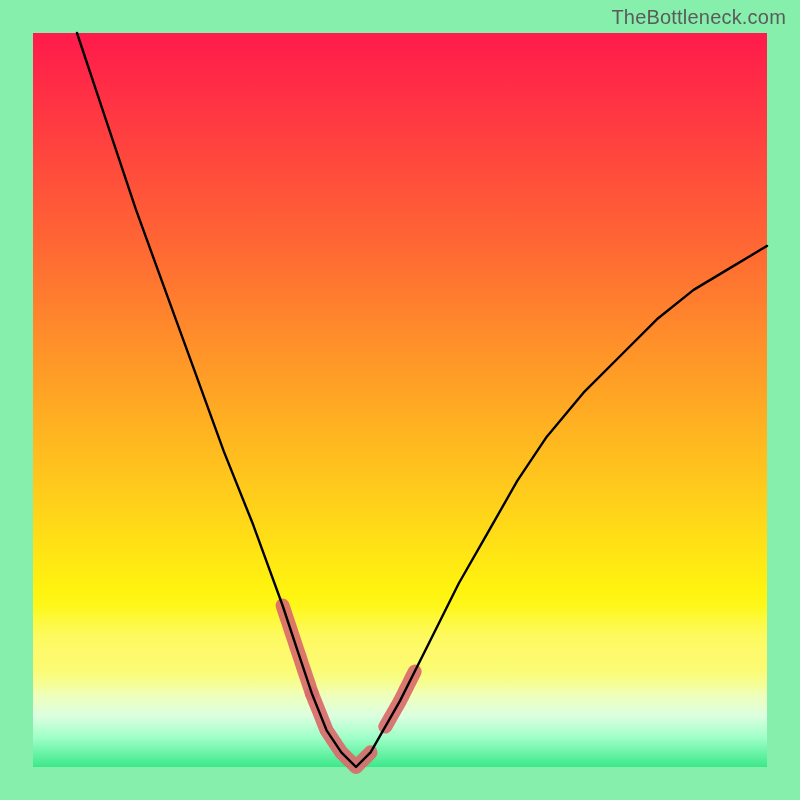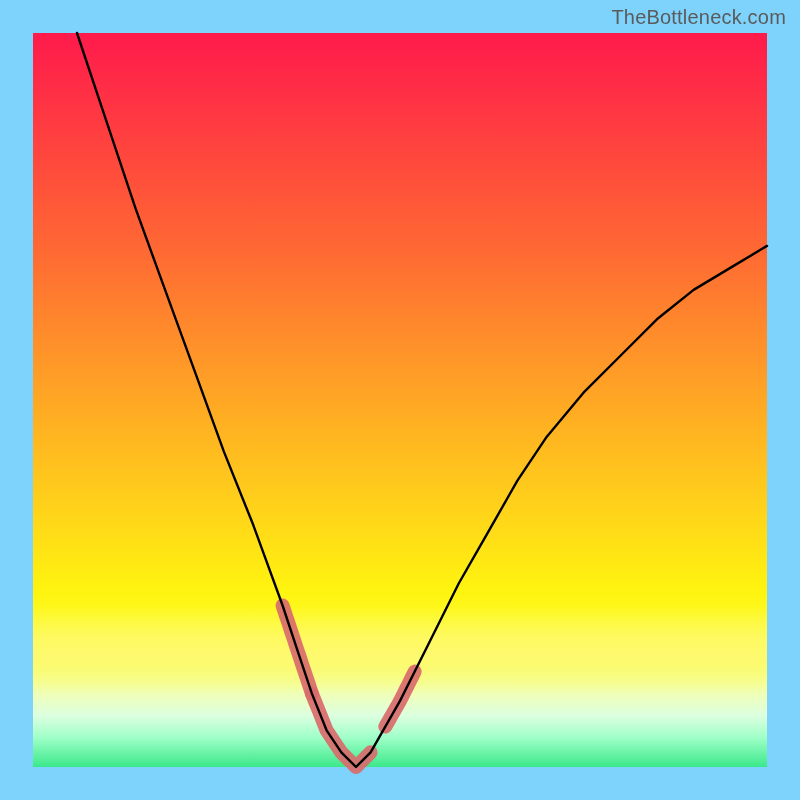--- a/index.html
+++ b/index.html
@@ -10,21 +10,21 @@
     overflow: hidden;
     background: #000;
     font-family: Arial, Helvetica, sans-serif;
   }
   .frame {
     position: absolute;
     left: 0;
     top: 0;
     width: 800px;
     height: 800px;
-    background: #7dd3fc;
+    background: #86efac;
   }
   .plot-area {
     position: absolute;
     left: 33px;
     top: 33px;
     width: 734px;
     height: 734px;
     
     background: linear-gradient(
       to bottom,

